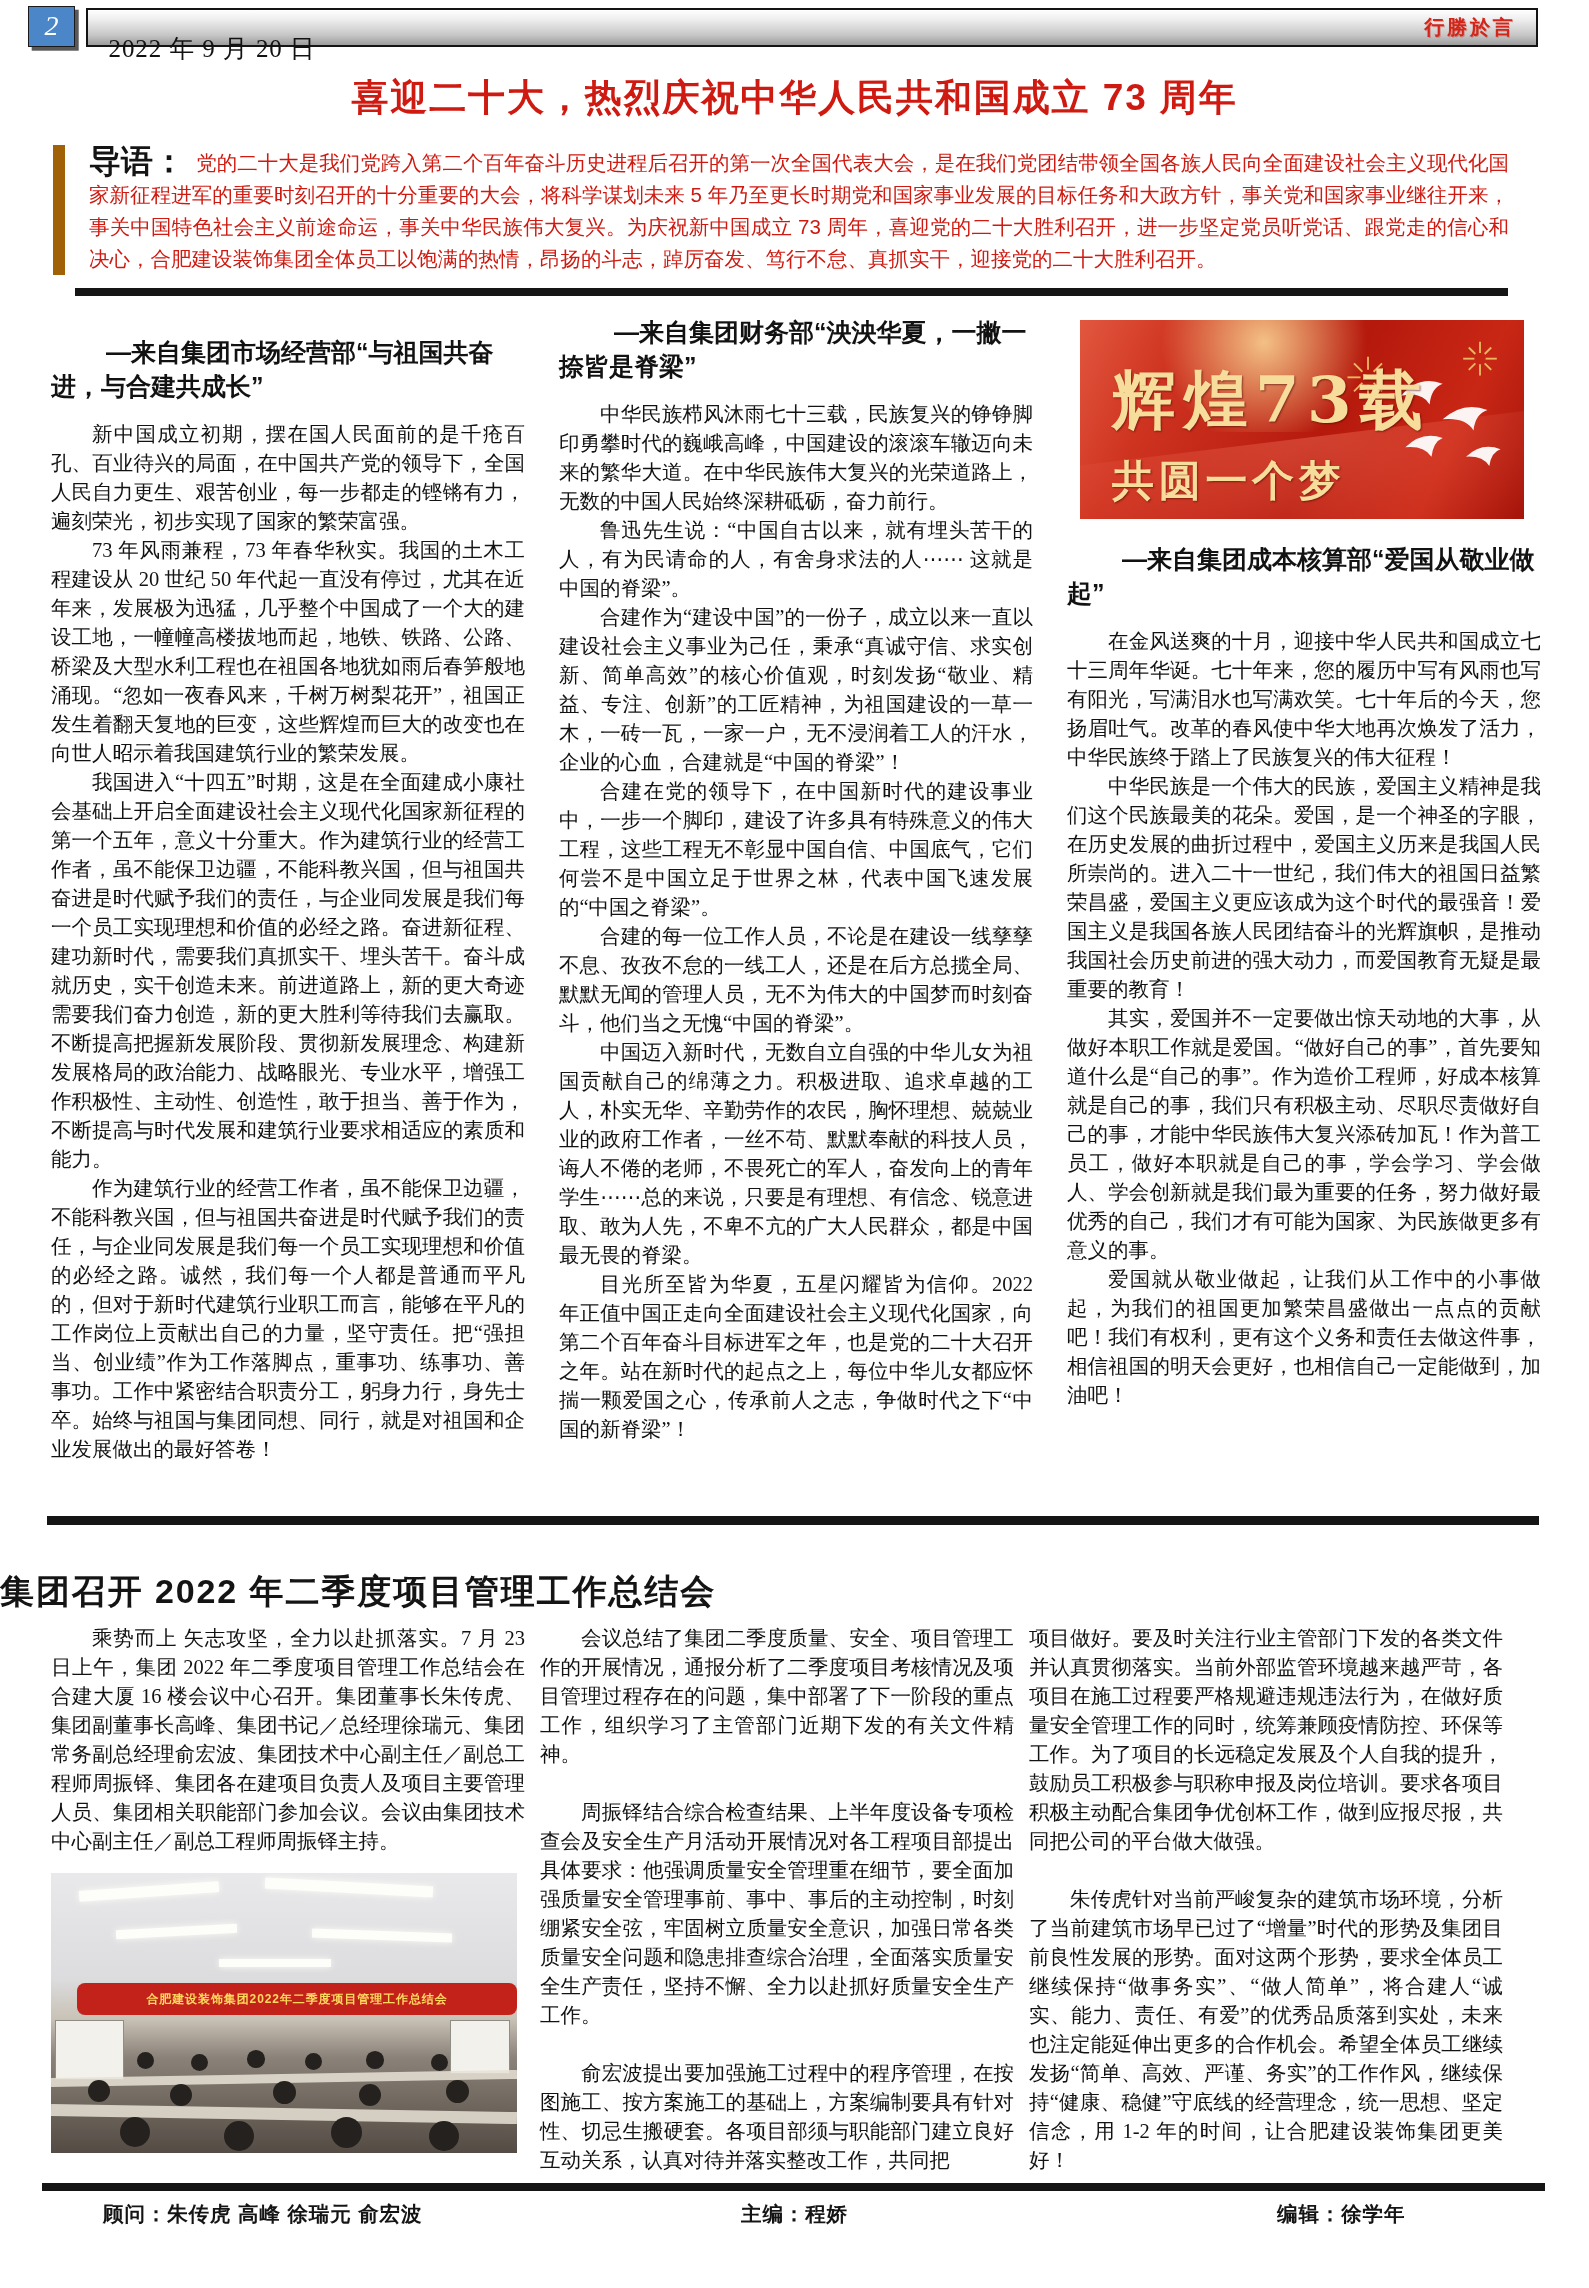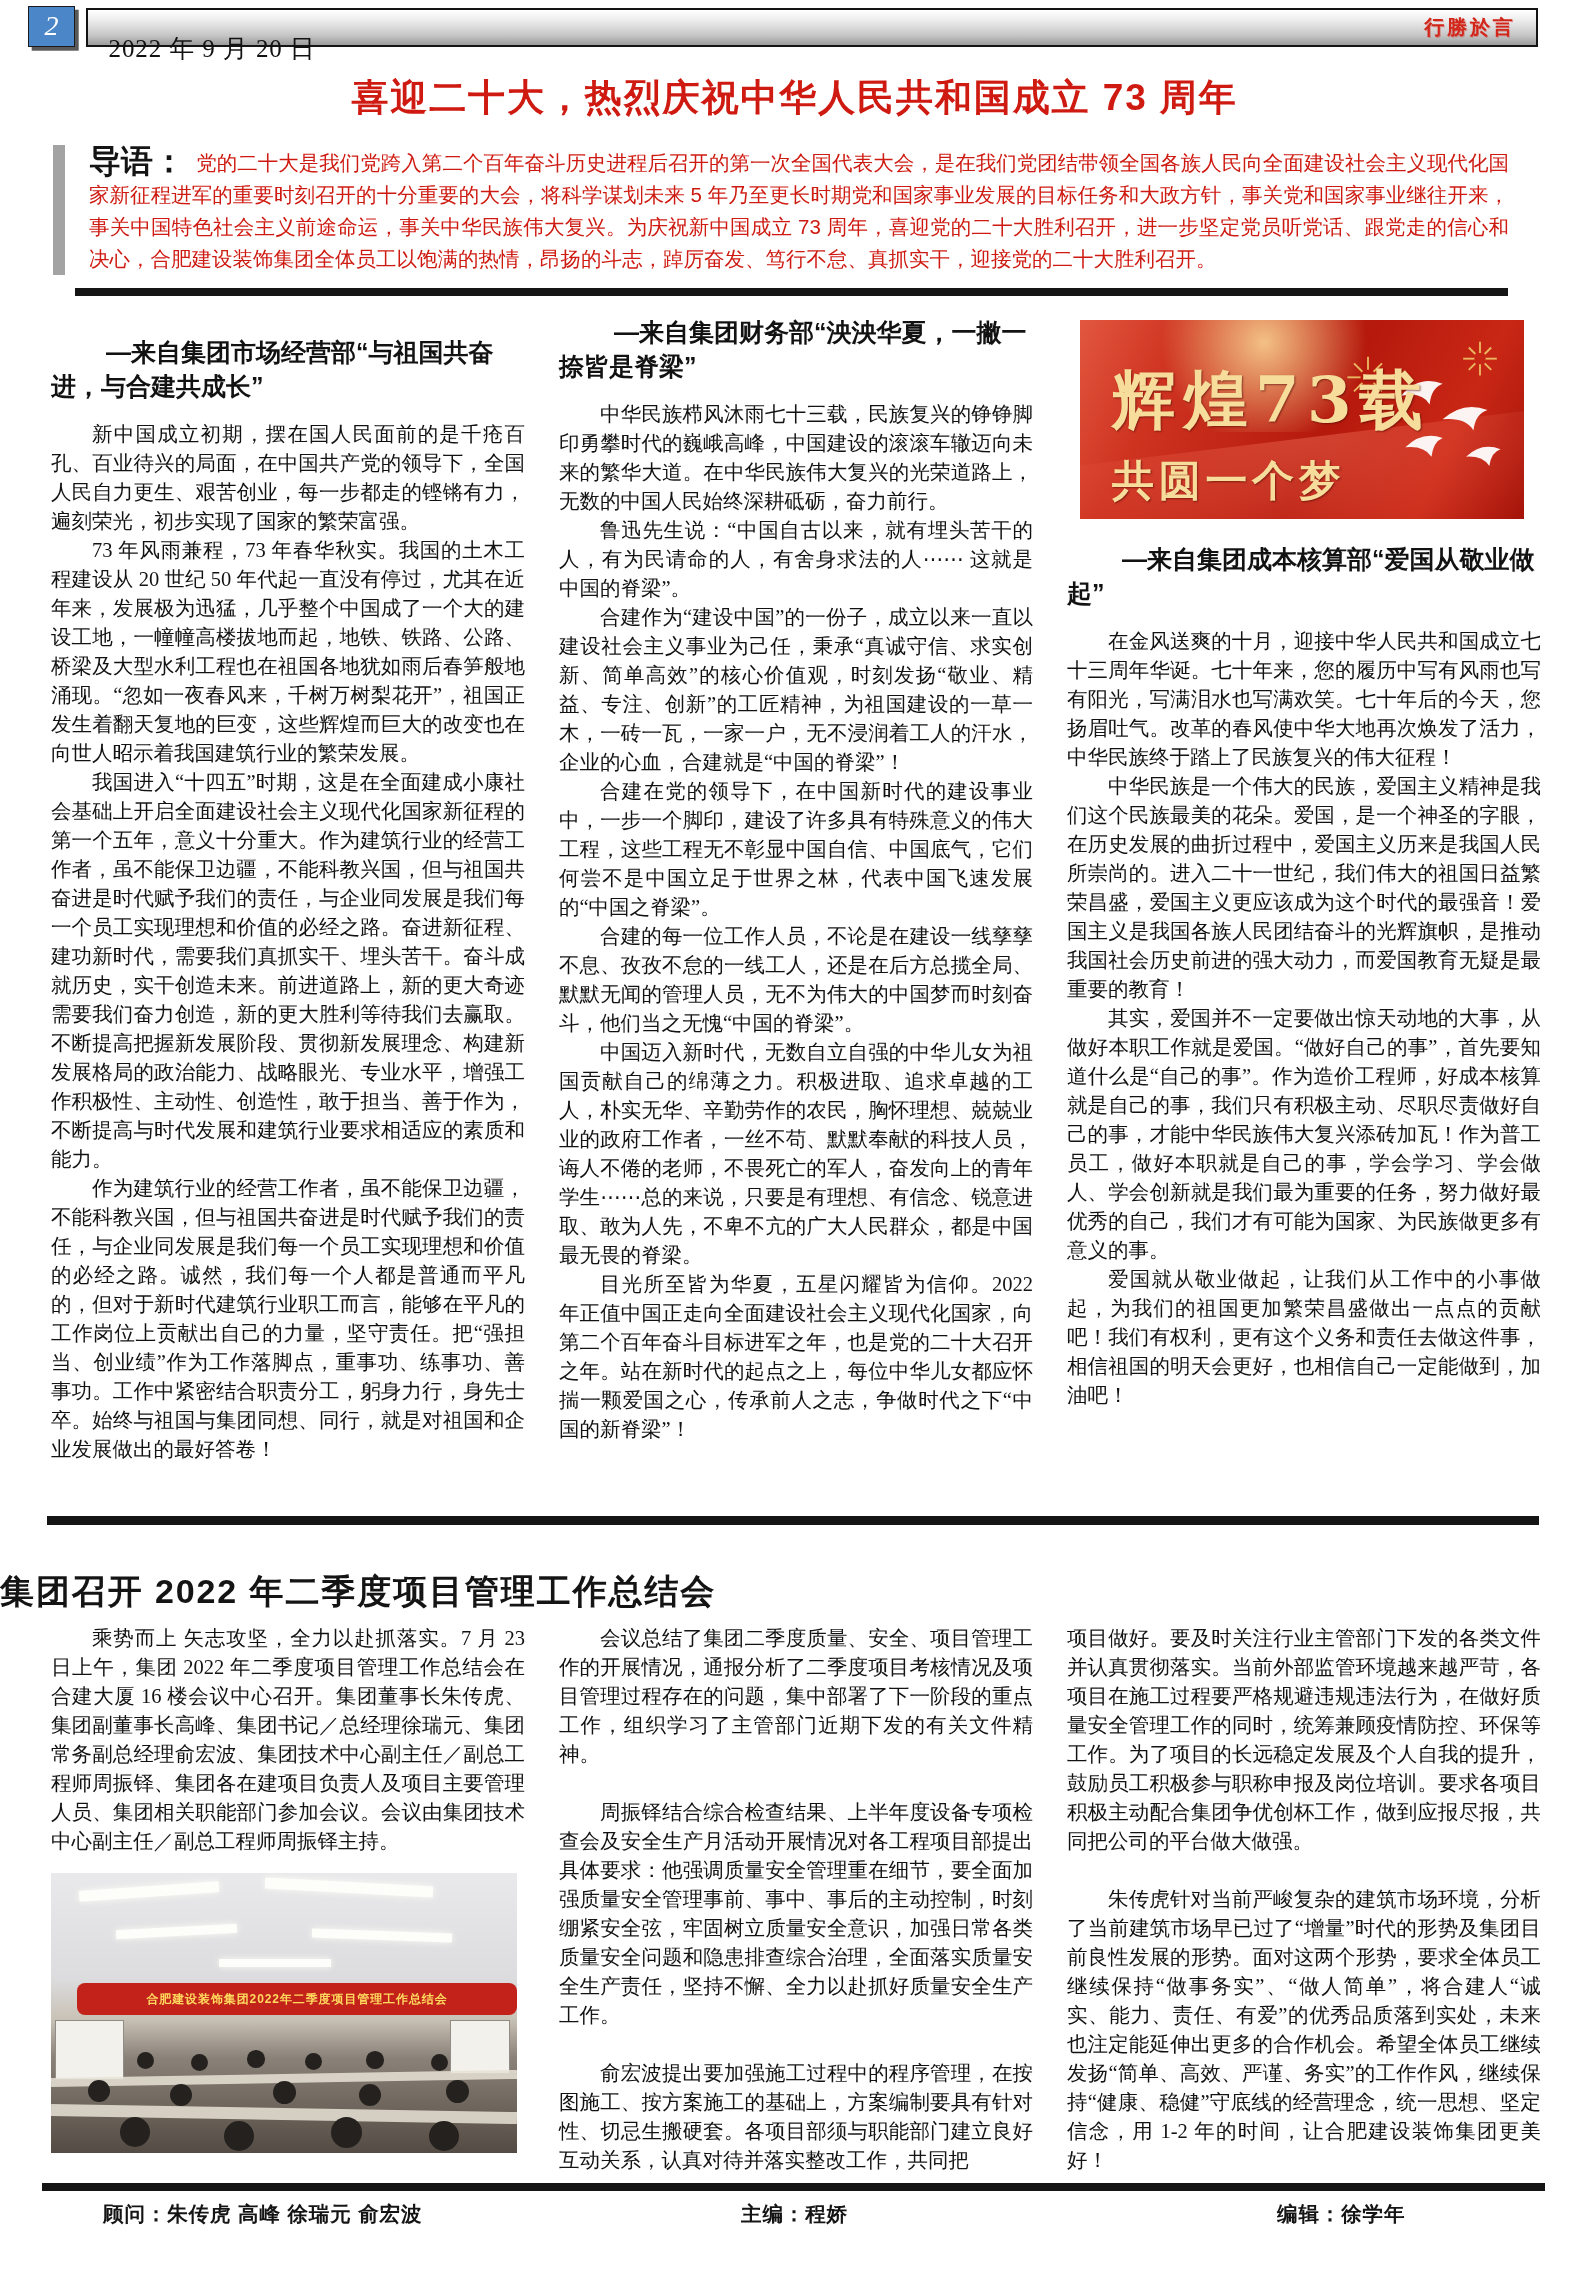--- a/index.html
+++ b/index.html
@@ -15,21 +15,21 @@
     border:2.8px solid #141414;display:flex;align-items:center;justify-content:space-between;padding:0 20.5px;}
   .header-date{font-size:25px;letter-spacing:0.9px;margin-top:43px;}
   .masthead{font-size:20px;font-weight:bold;color:#d2261a;letter-spacing:2.8px;
     font-family:"DejaVu Serif","Liberation Serif",serif;text-shadow:0.9px 0.9px 0 rgba(210,38,26,.35);}
 
   
   .headline{position:absolute;top:73px;left:0;width:100%;text-align:center;
     font-family:"Liberation Sans","DejaVu Sans",sans-serif;
     font-size:37px;font-weight:bold;color:#ce1a10;letter-spacing:1.9px;}
   .intro{position:absolute;left:53px;top:145px;width:1456px;box-sizing:border-box;
-    border-left:12px solid #a3a3a3;padding-left:24px;}
+    border-left:12px solid #a16207;padding-left:24px;}
   .intro p{margin:0;font-family:"Liberation Sans","DejaVu Sans",sans-serif;
     font-size:20.5px;line-height:32px;color:#ce1a10;text-align:justify;}
   .intro-label{font-size:32px;font-weight:bold;color:#141414;margin-right:11.2px;vertical-align:-1.9px;}
 
   .rule{position:absolute;background:#151515;}
   #rule1{left:75px;top:288px;width:1433px;height:8.4px;}
   #rule2{left:47px;top:1516px;width:1492px;height:9.3px;}
   #rule3{left:42px;top:2183px;width:1503px;height:8.4px;}
 
   
@@ -55,21 +55,21 @@
     font-family:"DejaVu Serif","Liberation Serif",serif;text-shadow:0.9px 0.9px 1.9px rgba(80,10,5,.6);}
   .banner-l1{font-size:64px;letter-spacing:7.5px;}
   .banner-l2{font-size:42px;letter-spacing:4.7px;margin-top:9.3px;}
   .banner-art{position:absolute;right:1.9px;top:5.6px;}
 
   
   .headline2{position:absolute;top:1546px;left:0;width:100%;text-align:left;
     font-family:"Liberation Sans","DejaVu Sans",sans-serif;
     font-size:34px;font-weight:bold;color:#141414;letter-spacing:1.9px;}
   .section2{position:absolute;left:51px;top:1624px;width:1489px;height:552px;
-    display:flex;gap:34px;overflow:hidden;}
+    display:flex;gap:15px;overflow:hidden;}
 
   
   .photo{margin-top:17px;width:466px;height:280px;position:relative;overflow:hidden;
     background:linear-gradient(180deg,#e9e9eb 0%,#dcdcde 38%,#c9c2b6 52%,#8a8178 66%,#544c44 100%);}
   .ph-light{position:absolute;background:#fdfdfa;box-shadow:0 0 7.5px rgba(255,255,250,.9);}
   .ph-banner{position:absolute;left:26px;right:0;top:110px;height:32px;background:#c3221a;
     display:flex;align-items:center;justify-content:center;
     color:#ffd95e;font-family:"Liberation Sans","DejaVu Sans",sans-serif;
     font-size:12px;font-weight:bold;letter-spacing:0.9px;white-space:nowrap;border-radius:8px;}
   .ph-screen{position:absolute;background:#f2f1ec;border:1.9px solid #8f8d86;}

